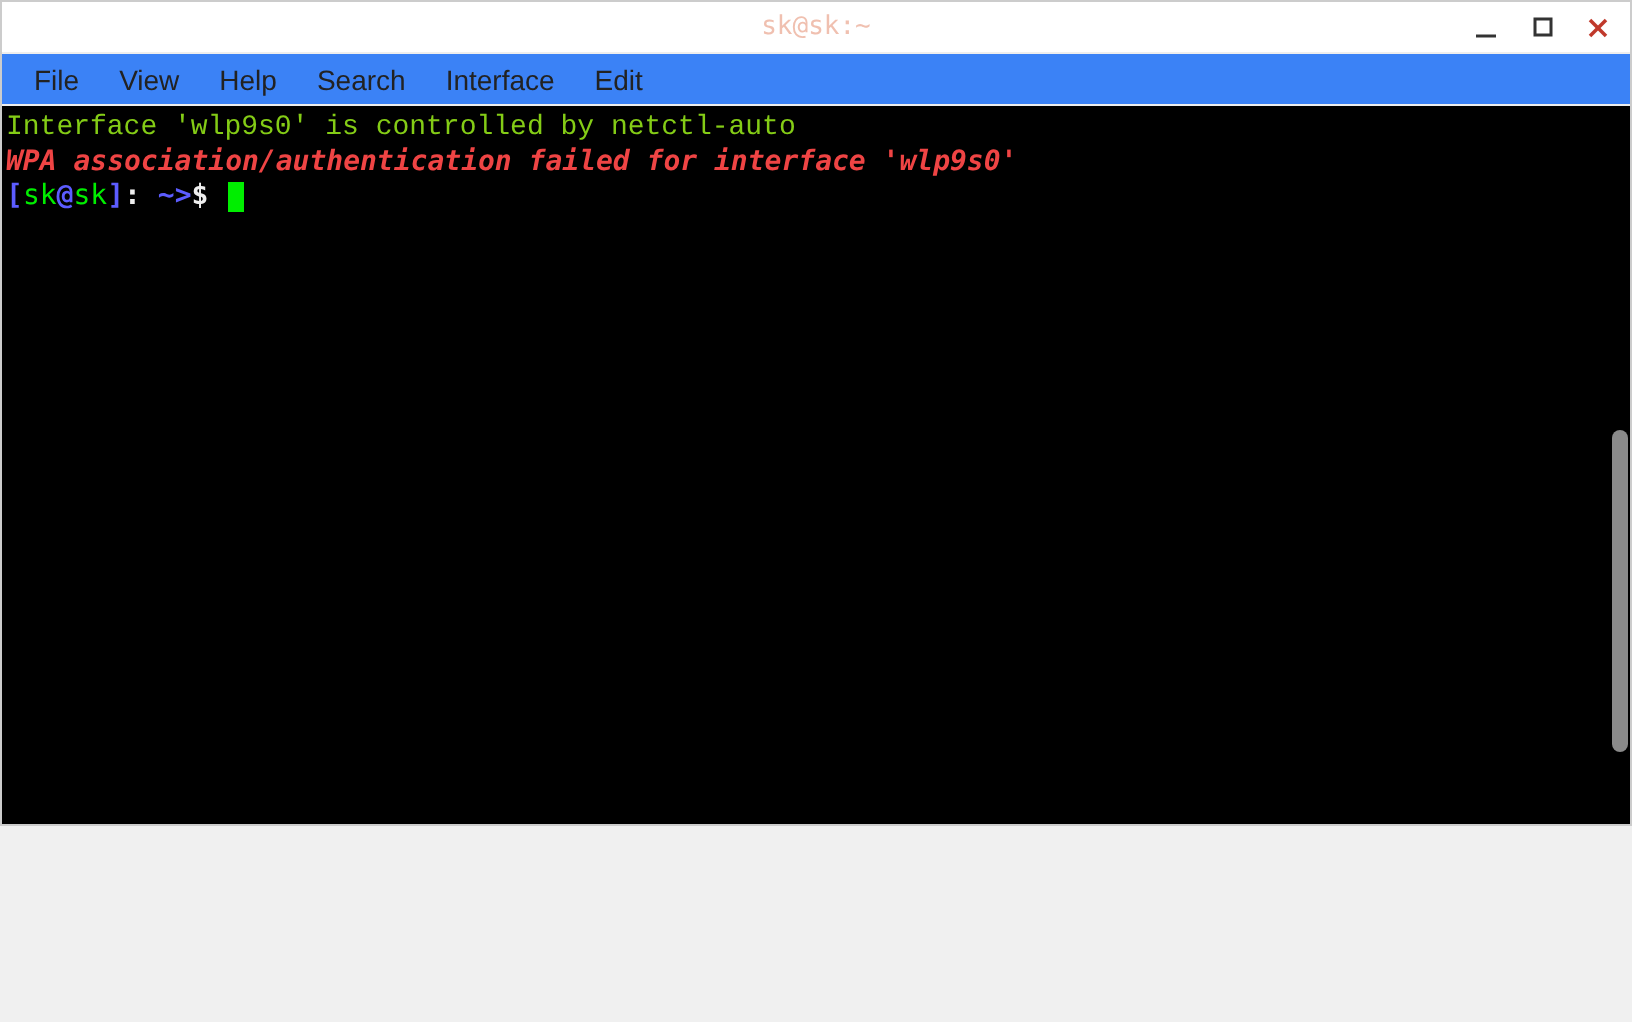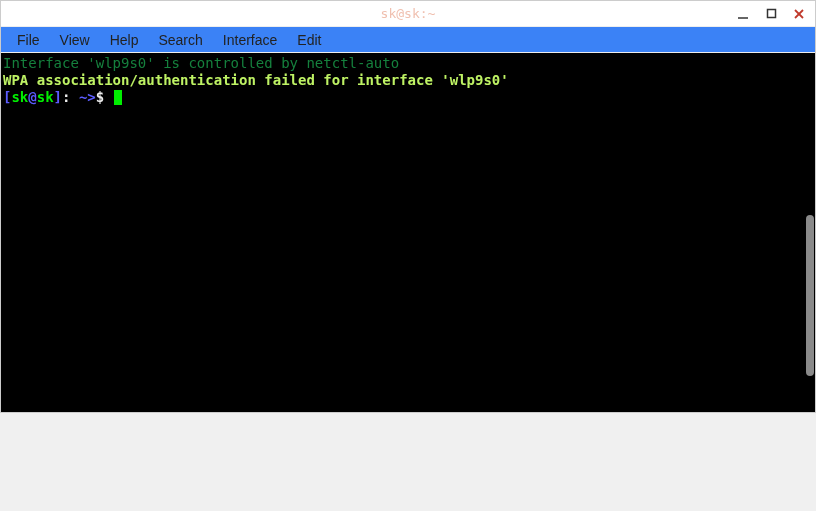--- a/index.html
+++ b/index.html
@@ -95,24 +95,24 @@
     }
     .scrollbar-thumb {
       position: absolute;
       right: 1px;
       width: 8px;
       background: #8a8a8a;
       border-radius: 4px;
       top: 45%;
       height: 45%;
     }
-    .t-green { color: #15803d; }
-    .t-red { color: #bef264; font-weight: bold; }
+    .t-green { color: #84cc16; font-family: Liberation Mono, monospace; }
+    .t-red { color: #ef4444; font-weight: bold; font-style: italic; }
     .t-blue { color: #5c5cff; font-weight: bold; }
-    .t-bgreen { color: #00ee00; font-weight: bold; }
+    .t-bgreen { color: #00ee00; font-weight: normal; }
     .t-white { color: #eeeeee; font-weight: bold; }
     .cursor-block {
       display: inline-block;
       width: 8px;
       height: 15px;
       background: #00ee00;
       vertical-align: text-bottom;
       margin-left: 1px;
     }
   </style>

